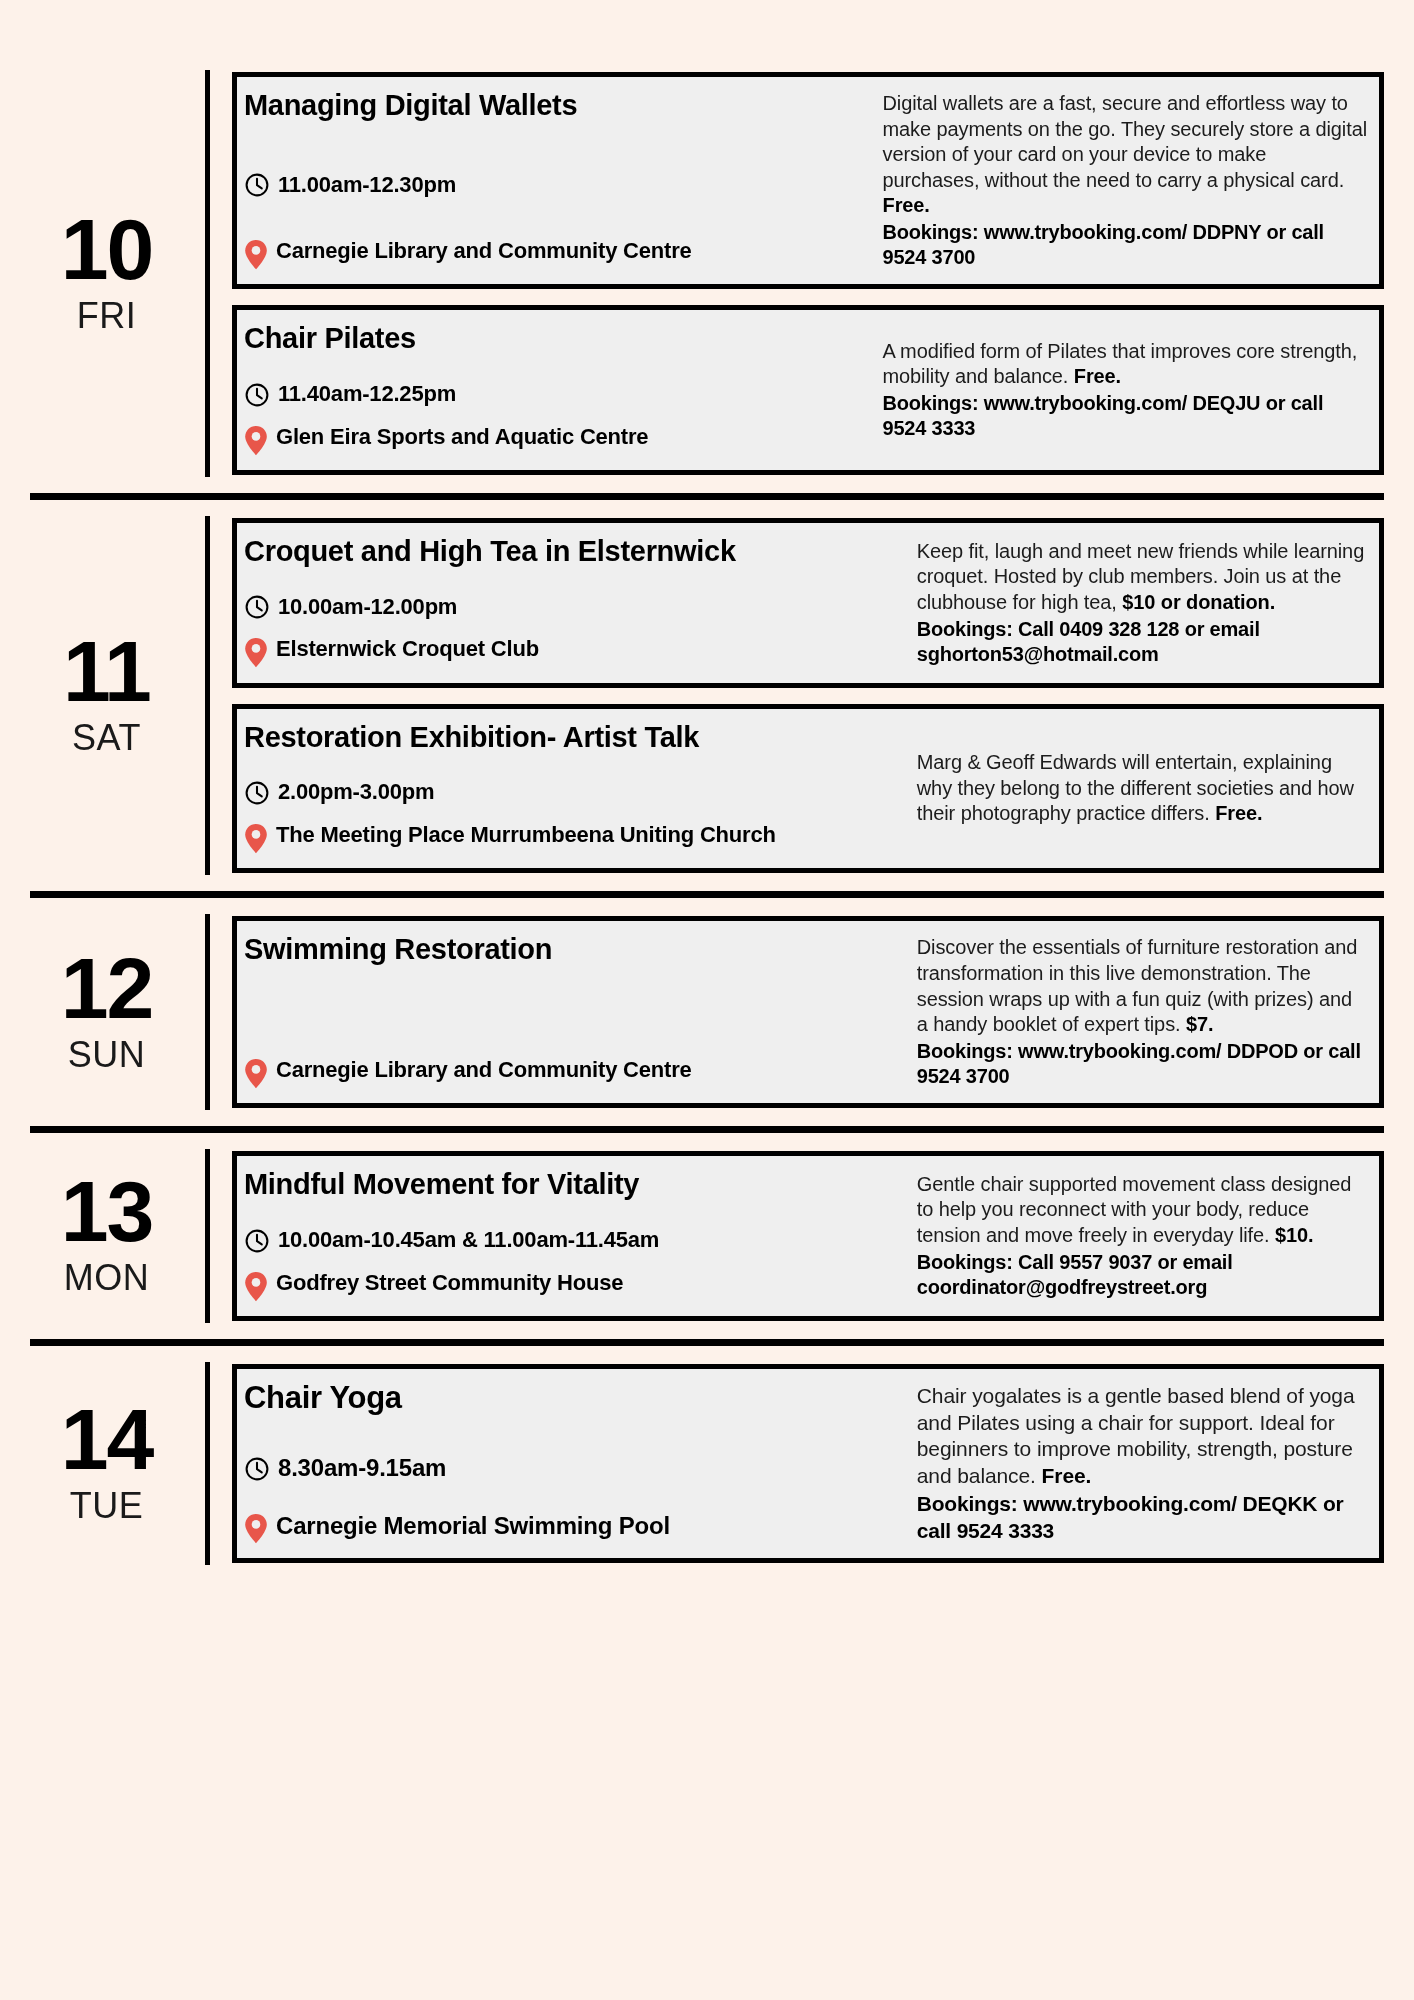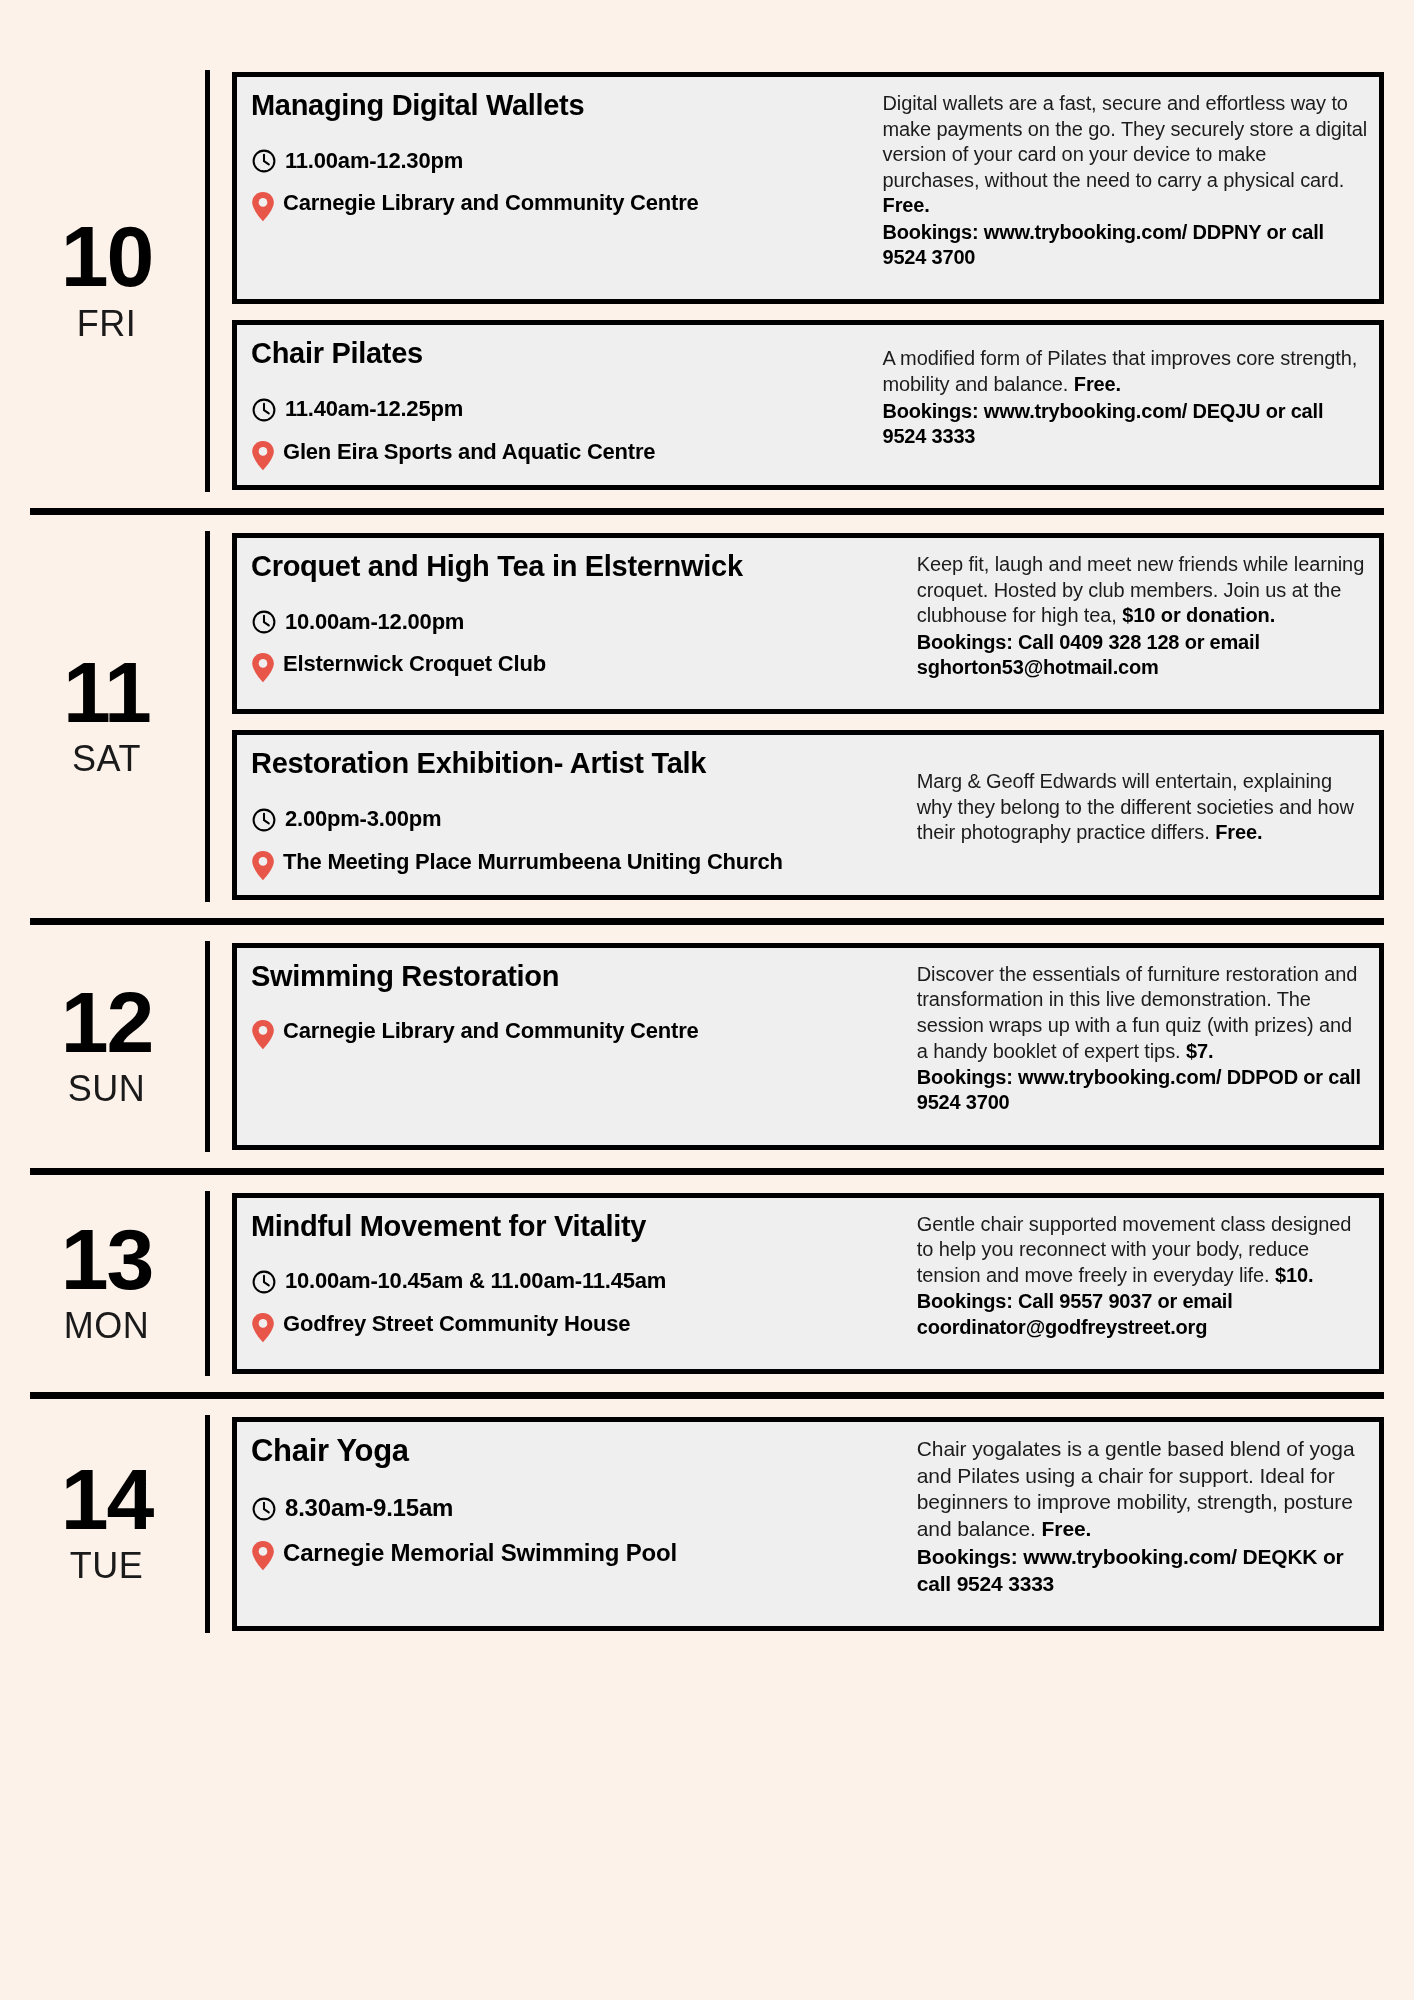--- a/index.html
+++ b/index.html
@@ -82,29 +82,29 @@
   .event-card {
     border: 5px solid #000;
     background: #EFEFEF;
     display: flex;
     align-items: stretch;
     width: 100%;
   }
 
   .card-left {
     flex: 0 0 59%;
-    padding: 12px 10px 14px 14px;
+    padding: 12px 10px 14px 7px;
     display: flex;
     flex-direction: column;
-    justify-content: flex-start;
+    justify-content: space-between;
   }
 
   .card-right {
     flex: 1 1 41%;
-    padding: 14px 12px 29px 6px;
+    padding: 14px 12px 14px 6px;
     display: flex;
     flex-direction: column;
     justify-content: center;
   }
 
   .event-title {
     font-size: 31px;
     font-weight: 700;
     color: #000;
     line-height: 1.12;

